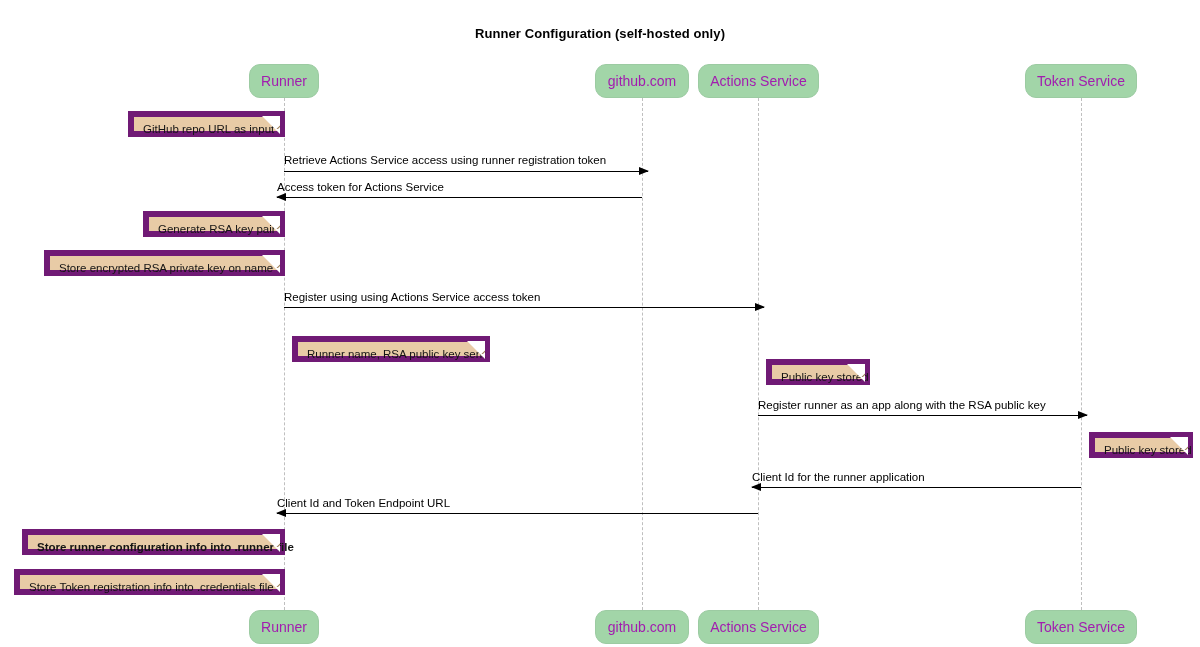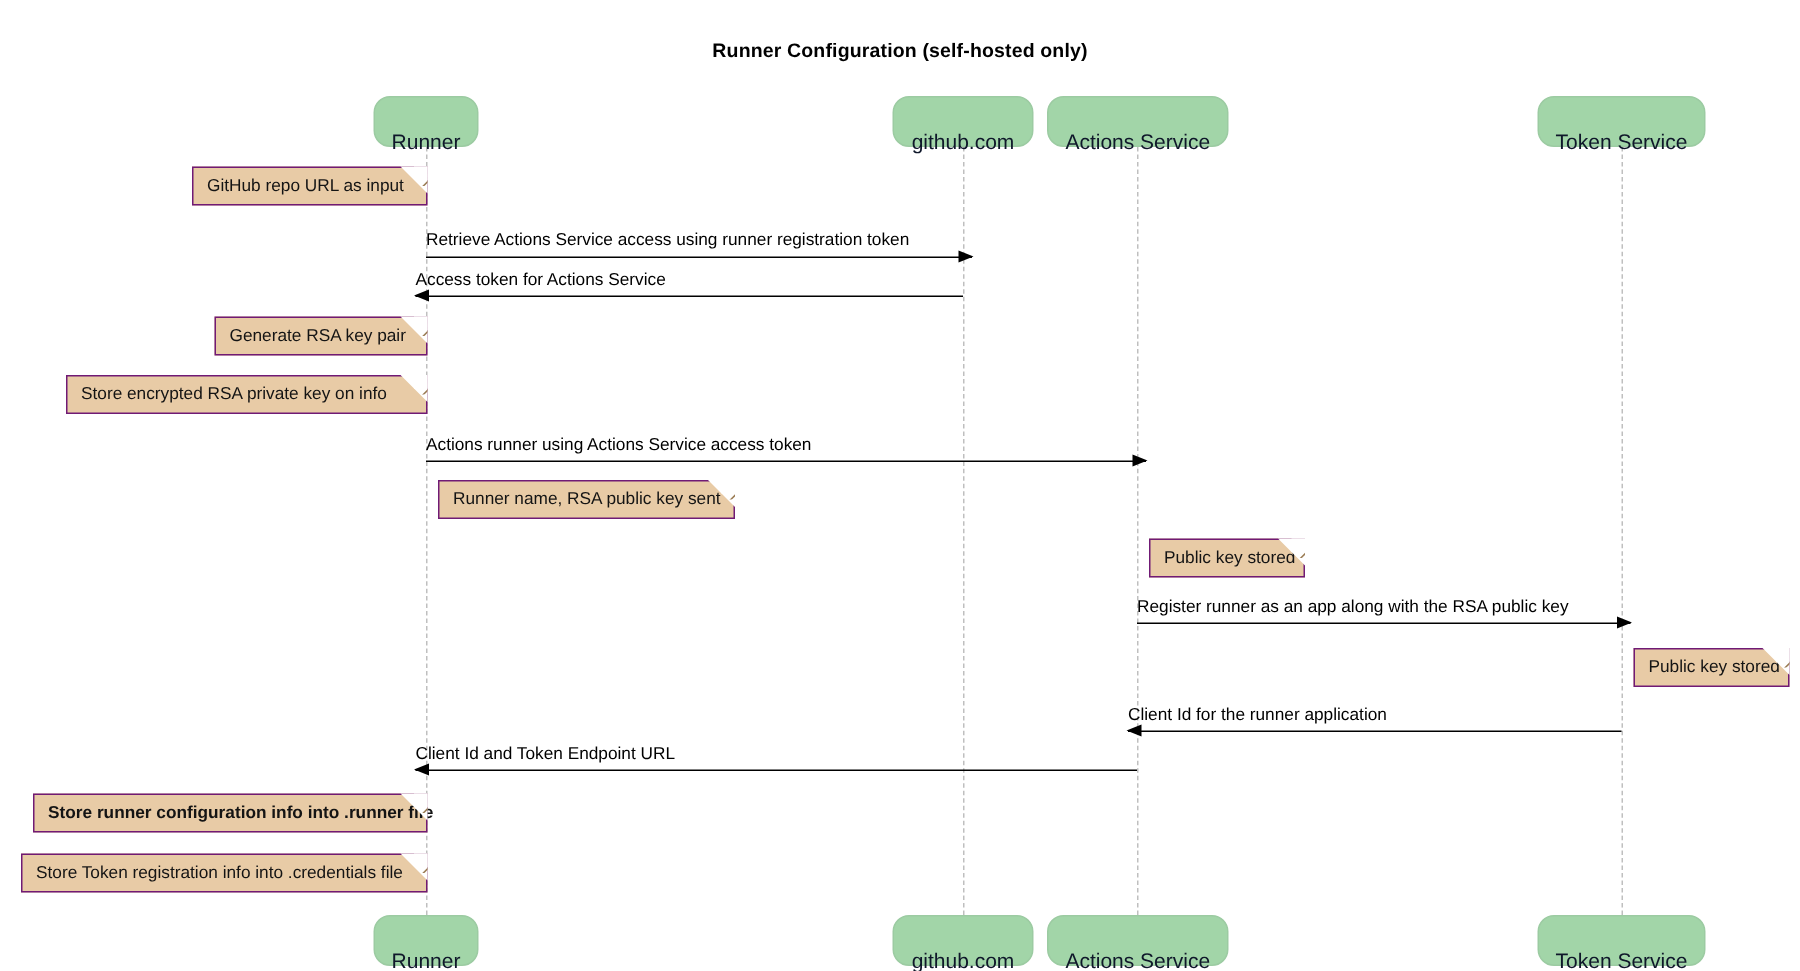--- a/index.html
+++ b/index.html
@@ -38,29 +38,29 @@
   .participant {
     position: absolute;
     box-sizing: border-box;
     background: #a2d5a8;
     border: 1px solid #9ccba2;
     border-radius: 11px;
     height: 34px;
     line-height: 32px;
     text-align: center;
     font-size: 14px;
-    color: #0f172a;
+    color: #a21caf;
     white-space: nowrap;
-    padding: 13px 11px;
+    padding: 0 11px;
   }
   .note {
     position: absolute;
     box-sizing: border-box;
     background: #e8cba6;
-    border: 1px solid #701a75;
+    border: 6px solid #701a75;
     height: 26px;
     line-height: 24px;
     font-size: 11.5px;
     color: #141414;
     white-space: nowrap;
     padding: 0 9px 0 9px;
   }
   .note .fold {
     position: absolute;
     top: -1px;
@@ -151,38 +151,38 @@
         <div class="head-right"></div>
       </div>
       <div class="msg-label" style="left: 284px; width: 364px; top: 134px;">Retrieve Actions Service access using runner registration token</div>
       <div class="msg" style="left: 277px; top: 177px; width: 365px;">
         <div class="head-left"></div>
       </div>
       <div class="msg-label" style="left: 277px; width: 365px; top: 161px;">Access token for Actions Service</div>
       <div class="msg" style="left: 284px; top: 287px; width: 480px;">
         <div class="head-right"></div>
       </div>
-      <div class="msg-label" style="left: 284px; width: 480px; top: 271px;">Actions runner using Actions Service access token</div>
+      <div class="msg-label" style="left: 284px; width: 480px; top: 271px;">Register using using Actions Service access token</div>
       <div class="msg" style="left: 758px; top: 395px; width: 329px;">
         <div class="head-right"></div>
       </div>
       <div class="msg-label" style="left: 758px; width: 329px; top: 379px;">Register runner as an app along with the RSA public key</div>
       <div class="msg" style="left: 752px; top: 467px; width: 329px;">
         <div class="head-left"></div>
       </div>
       <div class="msg-label" style="left: 752px; width: 329px; top: 451px;">Client Id for the runner application</div>
       <div class="msg" style="left: 277px; top: 493px; width: 481px;">
         <div class="head-left"></div>
       </div>
       <div class="msg-label" style="left: 277px; width: 481px; top: 477px;">Client Id and Token Endpoint URL</div>
     </div>
   <div id="notes-layer">
       <div class="note" style="left: 128px; top: 91px; width: 157px;"><span>GitHub repo URL as input</span><span class="fold"></span><span class="foldedge"></span></div>
       <div class="note" style="left: 143px; top: 191px; width: 142px;"><span>Generate RSA key pair</span><span class="fold"></span><span class="foldedge"></span></div>
-      <div class="note" style="left: 44px; top: 230px; width: 241px;"><span>Store encrypted RSA private key on info</span><span class="fold"></span><span class="foldedge"></span></div>
-      <div class="note" style="left: 292px; top: 300px; width: 198px;"><span>Runner name, RSA public key sent</span><span class="fold"></span><span class="foldedge"></span></div>
+      <div class="note" style="left: 44px; top: 230px; width: 241px;"><span>Store encrypted RSA private key on name</span><span class="fold"></span><span class="foldedge"></span></div>
+      <div class="note" style="left: 292px; top: 316px; width: 198px;"><span>Runner name, RSA public key sent</span><span class="fold"></span><span class="foldedge"></span></div>
       <div class="note" style="left: 766px; top: 339px; width: 104px;"><span>Public key stored</span><span class="fold"></span><span class="foldedge"></span></div>
       <div class="note" style="left: 1089px; top: 412px; width: 104px;"><span>Public key stored</span><span class="fold"></span><span class="foldedge"></span></div>
       <div class="note" style="left: 22px; top: 509px; width: 263px; font-weight: bold;"><span>Store runner configuration info into .runner file</span><span class="fold"></span><span class="foldedge"></span></div>
       <div class="note" style="left: 14px; top: 549px; width: 271px;"><span>Store Token registration info into .credentials file</span><span class="fold"></span><span class="foldedge"></span></div>
     </div>
 
 </div>
 
 </body></html>

